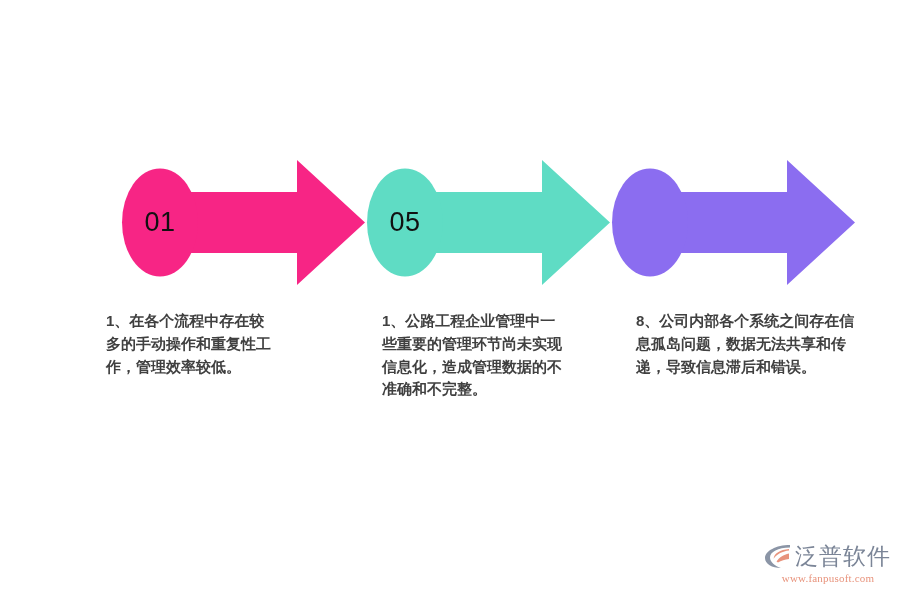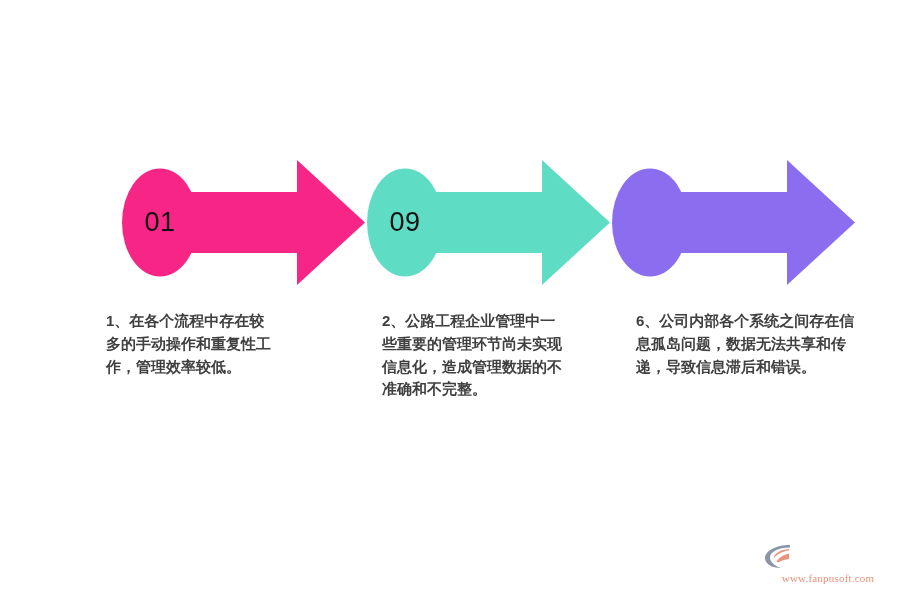--- a/index.html
+++ b/index.html
@@ -136,46 +136,47 @@
       <div class="step-number">01</div>
     </div>
 
     <div class="arrow-step step-2">
       <svg viewBox="0 0 255 135" xmlns="http://www.w3.org/2000/svg">
         <g>
           <path d="M 60 37 L 177 37 L 177 5 L 245 67.5 L 177 130 L 177 98 L 60 98 Z" fill="#5fdcc4"></path>
           <ellipse cx="40" cy="67.5" rx="38" ry="54" fill="#5fdcc4"></ellipse>
         </g>
       </svg>
-      <div class="step-number">09</div>
+      <div class="step-number">05</div>
     </div>
 
     <div class="arrow-step step-3">
       <svg viewBox="0 0 255 135" xmlns="http://www.w3.org/2000/svg">
         <g>
           <path d="M 60 37 L 177 37 L 177 5 L 245 67.5 L 177 130 L 177 98 L 60 98 Z" fill="#8b6df0"></path>
           <ellipse cx="40" cy="67.5" rx="38" ry="54" fill="#8b6df0"></ellipse>
         </g>
       </svg>
     </div>
 
   </div>
 
   <div class="captions">
     <div class="caption cap-1">1、在各个流程中存在较多的手动操作和重复性工作，管理效率较低。</div>
-    <div class="caption cap-2">2、公路工程企业管理中一些重要的管理环节尚未实现信息化，造成管理数据的不准确和不完整。</div>
-    <div class="caption cap-3">6、公司内部各个系统之间存在信息孤岛问题，数据无法共享和传递，导致信息滞后和错误。</div>
+    <div class="caption cap-2">1、公路工程企业管理中一些重要的管理环节尚未实现信息化，造成管理数据的不准确和不完整。</div>
+    <div class="caption cap-3">8、公司内部各个系统之间存在信息孤岛问题，数据无法共享和传递，导致信息滞后和错误。</div>
   </div>
 
   <div class="logo">
     <div class="logo-row">
       <span class="logo-mark">
         <svg viewBox="0 0 30 28" xmlns="http://www.w3.org/2000/svg">
           <path fill="#8b95a6" d="M 28 3 C 14 3 3 9 3 16 C 3 22 10 26 19 26 C 13 24 8 20 8 15.5 C 8 10 16 5.5 28 5.5 Z"></path>
           <path fill="#e8937c" d="M 27 7 C 18 7.6 12 11.5 11.6 16.8 C 15 12.2 20.5 9.2 27 8.6 Z"></path>
           <path fill="#e8937c" d="M 14.5 19.5 C 17 15.5 21.5 12.4 27 11.4 L 27 17 C 23 17.6 19 18.6 16 20.4 Z"></path>
         </svg>
       </span>
+      <span class="logo-name" style="color: rgb(123, 133, 151);">泛普软件</span>
     </div>
     <div class="logo-url" style="color: rgb(232, 147, 124);">www.fanpusoft.com</div>
   </div>
 
 </div>
 
 </body></html>

